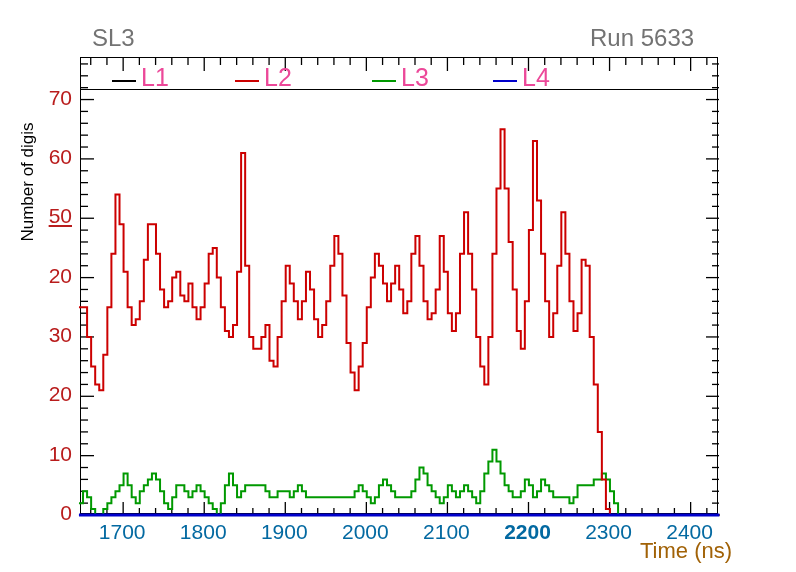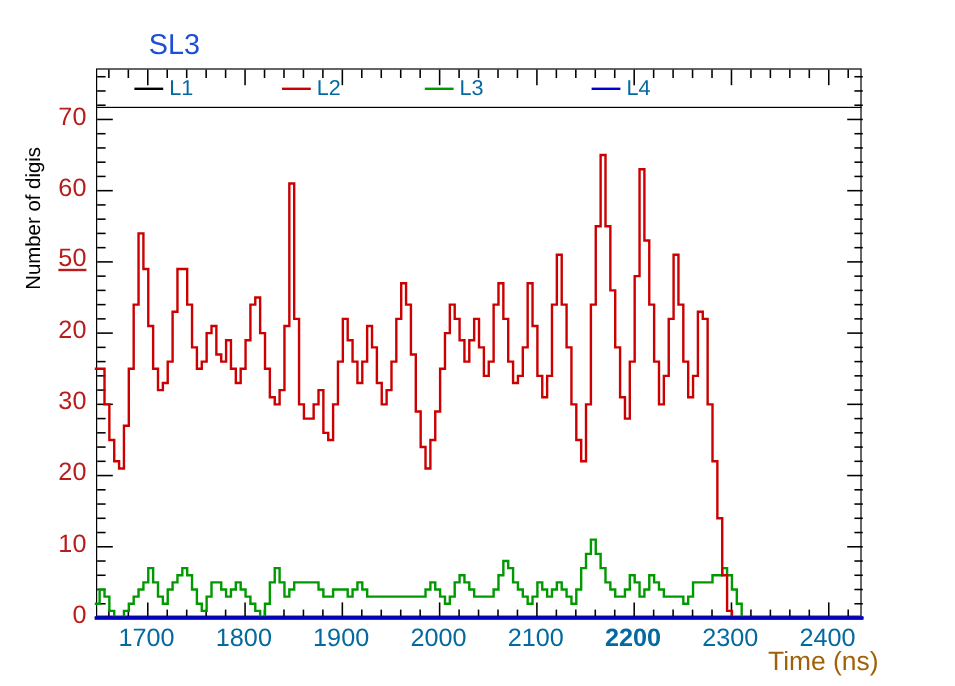--- a/index.html
+++ b/index.html
@@ -1,47 +1,48 @@
 <!DOCTYPE html>
 <html><head>
 <meta charset="utf-8">
 <style>
   html,body{margin:0;padding:0;background:#ffffff;}
   body{width:796px;height:572px;font-family:"Liberation Sans",sans-serif;overflow:hidden;}
   #root{position:relative;width:796px;height:572px;background:#fff;}
 
-  .hdr{position:absolute;font-size:24px;color:#1d4ed8;white-space:nowrap;margin-left:32px;}
+  .hdr{position:absolute;font-size:24px;color:#737373;white-space:nowrap;}
   #hdr-left{left:92px;top:24px;}
   #hdr-center{left:236px;top:22px;}
   #hdr-right{left:590px;top:24px;}
 
   #ylabel{position:absolute;left:-62px;top:172px;width:180px;text-align:center;
           font-size:17px;color:#000;transform:rotate(-90deg);transform-origin:50% 50%;}
   #xlabel{position:absolute;left:640px;top:538px;font-size:22px;color:#a16207;}
 
   #plotframe{position:absolute;left:80px;top:57px;width:638px;height:457px;
              border:1px solid #000;box-sizing:border-box;background:#fff;}
   #legendbox{position:absolute;left:80px;top:57px;width:638px;height:33px;
              box-sizing:border-box;border-bottom:1px solid #000;}
-  .leg-item{position:absolute;top:6px;font-size:18px;color:#0369a1;white-space:nowrap;}
+  .leg-item{position:absolute;top:6px;font-size:25px;color:#ec4899;white-space:nowrap;}
   .leg-line{display:inline-block;width:24px;height:0;border-top:2.5px solid #000;
             vertical-align:4px;margin-right:5px;}
-  #leg0{left:32px;} #leg1{left:155px;} #leg2{left:274px;} #leg3{left:413px;text-align:right;}
+  #leg0{left:32px;} #leg1{left:155px;} #leg2{left:292px;} #leg3{left:413px;text-align:right;}
 
   .ytick-lab{position:absolute;font-size:21px;color:#b91c1c;text-align:right;width:46px;}
   .xtick-lab{position:absolute;font-size:21px;color:#0369a1;text-align:center;width:80px;}
 
   svg{position:absolute;left:0;top:0;overflow:visible;}
 </style>
 </head>
 <body>
 
 <div id="root">
 
   <div class="hdr" id="hdr-left">SL3</div>
+  <div class="hdr" id="hdr-right">Run 5633</div>
 
   <div id="ylabel">Number of digis</div>
   <div id="xlabel">Time (ns)</div>
 
   <div id="ytick-labels">
       <div class="ytick-lab" style="left: 26px; top: 501px;">0</div>
       <div class="ytick-lab" style="left: 26px; top: 441.649px;">10</div>
       <div class="ytick-lab" style="left: 26px; top: 382.299px;">20</div>
       <div class="ytick-lab" style="left: 26px; top: 322.948px;">30</div>
       <div class="ytick-lab" style="left: 26px; top: 263.597px;">20</div>

